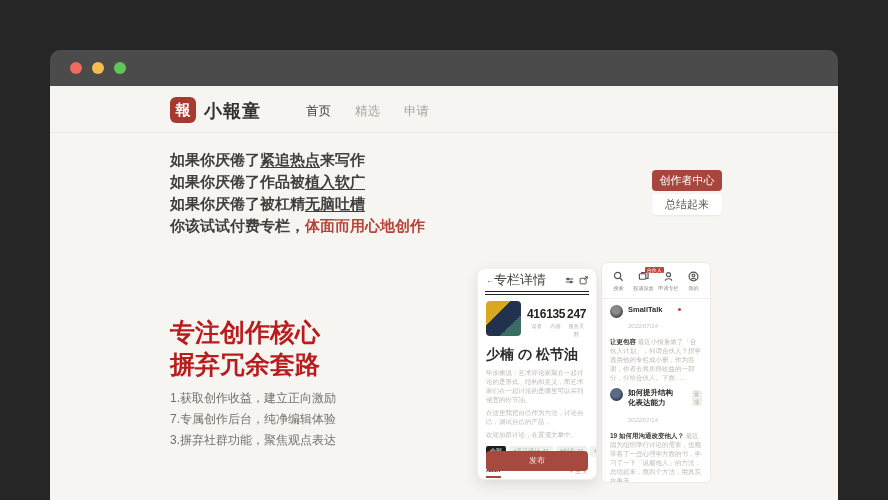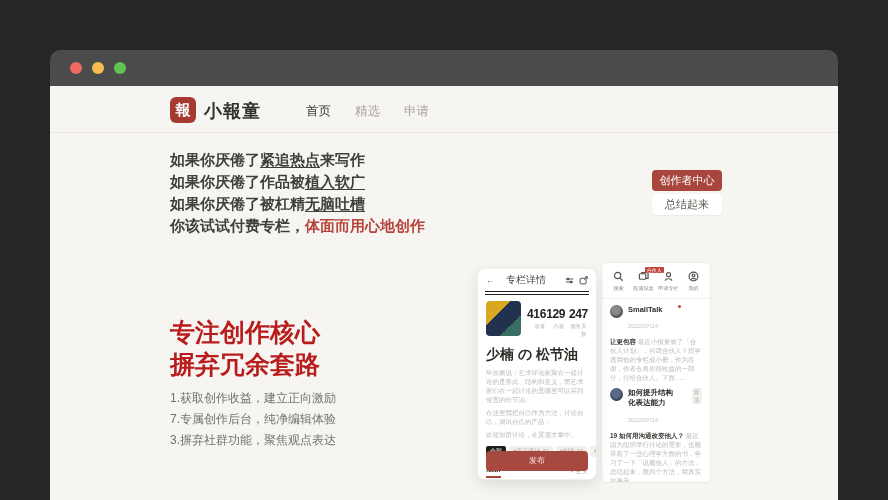--- a/index.html
+++ b/index.html
@@ -37,28 +37,28 @@
   .feature-points { position:absolute; left:120px; top:302px; font-size:12px; color:#72716a; line-height:21px; }
 
   
   .phone { position:absolute; background:#fff; overflow:hidden; }
   .phone-feed { left:551px; top:176px; width:110px; height:221px; border-radius:6px; border:1px solid #ecebe7; }
   .phone-detail { left:427px; top:182px; width:120px; height:212px; border-radius:8px;
                   box-shadow:0 5px 14px rgba(0,0,0,.10); border:1px solid #f0efeb; z-index:2; }
 
   
   .d-header { display:flex; align-items:center; height:22px; padding:0 8px; color:#55544e; }
-  .d-title { font-size:10px; margin-left:12px; color:#45443f; }
+  .d-title { font-size:13px; margin-left:0; color:#45443f; }
   .d-hicons { margin-left:auto; display:flex; gap:5px; }
   .dbl-line { margin:0 7px; border-top:1.5px solid #20201d; border-bottom:1.5px solid #20201d; height:4px; }
   .d-profile { display:flex; padding:6px 8px 0 8px; }
   .d-avatar { width:35px; height:35px; border-radius:4px;
               background:linear-gradient(135deg,#d8a920 0 35%,#21314e 35% 70%,#3a6e62 70%); }
   .d-stats { flex:1; display:flex; justify-content:space-around; padding:3px 0 0 6px; }
-  .d-stat { text-align:right; }
+  .d-stat { text-align:center; }
   .d-stat b { font-size:12px; color:#24231f; letter-spacing:-.3px; }
   .d-stat span { display:block; font-size:6px; color:#b9b7b0; transform:scale(.9); }
   .d-name { padding:6px 10px 0 8px; font-size:14px; font-weight:bold; color:#2c2b27; }
   .d-para { padding:4px 8px 0 8px; font-size:6.5px; color:#bcbab3; line-height:9px; }
   .d-chips { display:flex; gap:3px; padding:7px 8px 0 8px; }
   .chip { font-size:6px; line-height:11px; padding:0 4px; border-radius:2px; background:#f1f0ec; color:#a5a39b; white-space:nowrap; }
   .chip.dark { background:#1f1e1b; color:#fff; }
   .d-sortrow { display:flex; align-items:center; padding:7px 8px 0 8px; }
   .d-sort { font-size:7.5px; font-weight:bold; color:#2c2b27; border-bottom:2px solid #a8453c; padding-bottom:2px; }
   .d-view { margin-left:auto; font-size:6.5px; color:#b0aea7; }
@@ -72,21 +72,21 @@
   .f-tabs { display:flex; padding:8px 4px 5px 4px; border-bottom:1px solid #f1f0ec; }
   .f-tab { flex:1; text-align:center; position:relative; }
   .f-tab svg { display:block; margin:0 auto; }
   .f-tab .lbl { display:block; font-size:6px; color:#8d8b84; transform:scale(.85); margin-top:2px; white-space:nowrap; }
   .f-badge { position:absolute; top:-4px; left:55%; background:#c0443a; color:#fff; font-size:5px;
              line-height:6px; padding:0 2px; border-radius:1px; white-space:nowrap; }
   .f-item { padding:6px 8px 0 8px; }
   .f-head { display:flex; align-items:flex-start; }
   .f-avatar { width:13px; height:13px; border-radius:50%; flex:none; }
   .f-meta { margin-left:5px; }
-  .f-name { font-size:7.5px; font-weight:bold; color:#2c2b27; display:flex; align-items:flex-start; gap:16px; }
+  .f-name { font-size:7.5px; font-weight:bold; color:#2c2b27; display:flex; align-items:center; gap:16px; }
   .reddot { width:3px; height:3px; border-radius:50%; background:#c0443a; display:inline-block; }
   .chip-tiny { font-size:5.5px; background:#f1f0ec; color:#b0aea7; border-radius:2px; padding:0 2px; line-height:8px; font-weight:normal; }
   .f-date { font-size:6px; color:#c5c3bc; margin-top:1px; }
   .f-body { margin-top:5px; font-size:6.5px; line-height:9px; color:#bcbab3; }
   .f-body b { color:#3a3934; }
   .av1 { background:radial-gradient(circle at 45% 40%,#8a8a8a 0 35%,#3c3c40 75%); }
   .av2 { background:radial-gradient(circle at 45% 40%,#5b6a85 0 40%,#20293c 80%); }
   svg.icon { stroke:#55544e; fill:none; stroke-width:1.3; }
 </style>
 </head>
@@ -213,21 +213,21 @@
               <path d="M7 5 L11 1 M8 1 H11 V4"></path>
             </svg>
         </span>
       </div>
       <div class="dbl-line"></div>
 
       <div class="d-profile">
         <div class="d-avatar"></div>
         <div class="d-stats">
           <div class="d-stat"><b>416</b><span>读者</span></div>
-          <div class="d-stat"><b>129</b><span>内容</span></div>
+          <div class="d-stat"><b>135</b><span>内容</span></div>
           <div class="d-stat"><b>247</b><span>服务天数</span></div>
         </div>
       </div>
 
       <div class="d-name">少楠 の 松节油</div>
       <div class="d-para">毕加索说：艺术评论家聚在一起讨论的是形式、结构和意义，而艺术家们在一起讨论的是哪里可以买到便宜的松节油。</div>
       <div class="d-para">在这里我把自己作为方法，讨论自己，调试自己的产品，</div>
       <div class="d-para">欢迎加群讨论，在置顶文章中。</div>
 
       <div class="d-chips">

